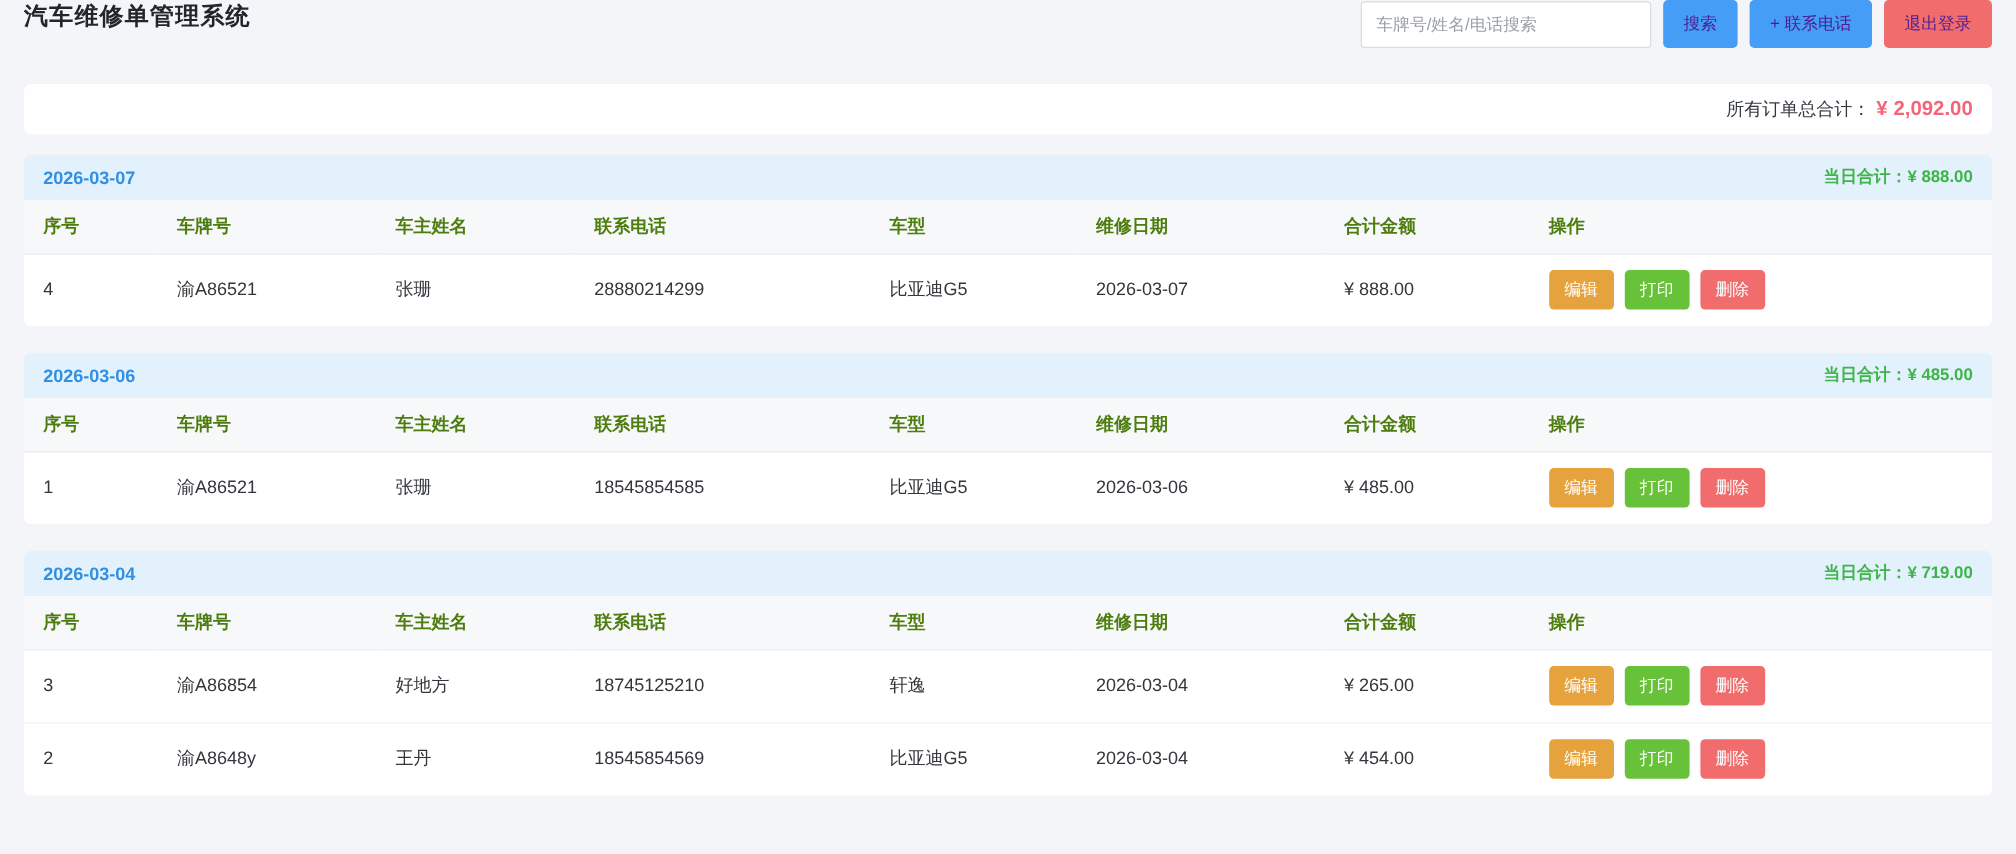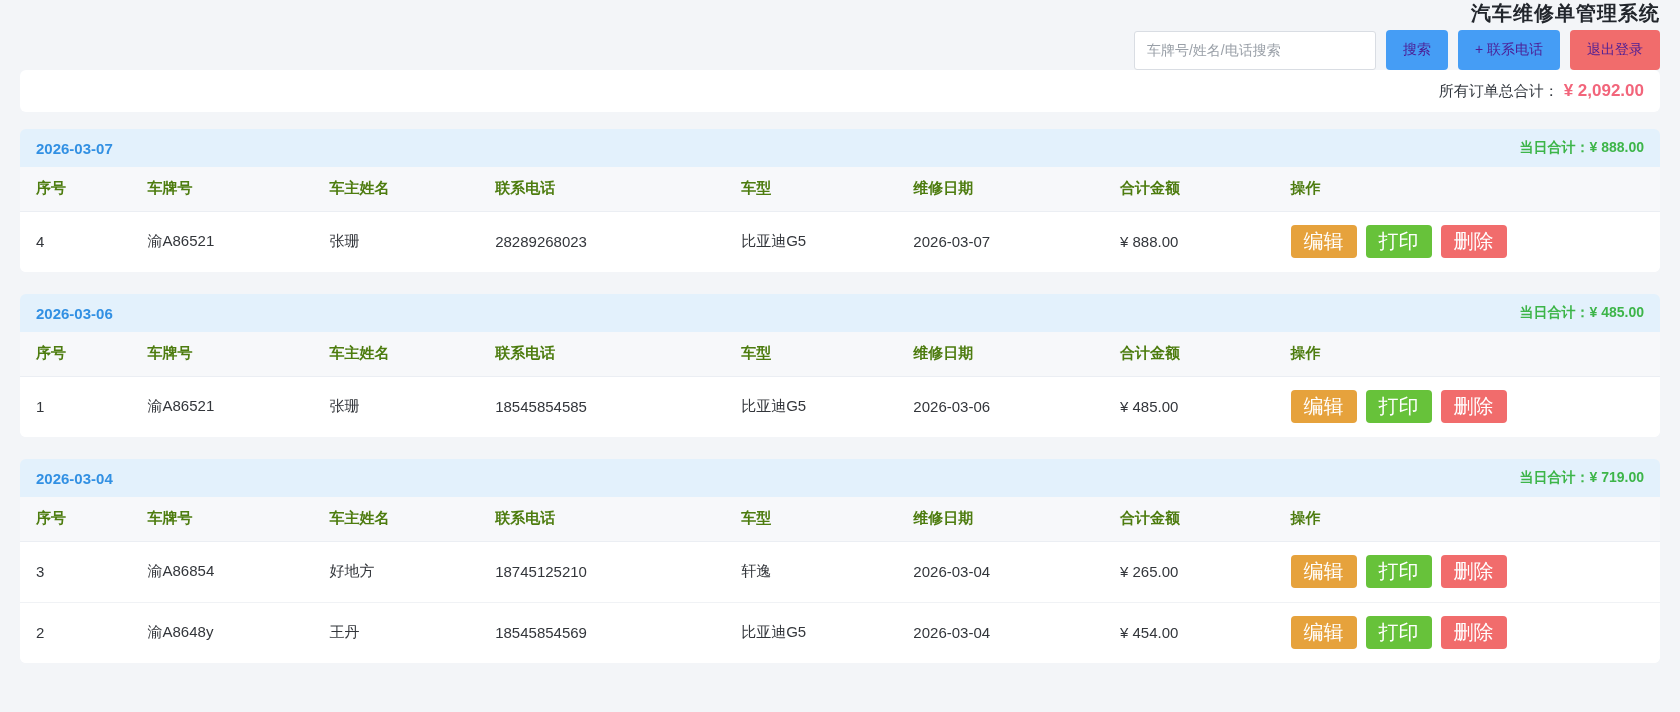--- a/index.html
+++ b/index.html
@@ -8,21 +8,21 @@
     width: 1680px; height: 712px;
     background: #f3f5f8;
     font-family: "Liberation Sans", sans-serif;
     overflow: hidden;
   }
   .page { padding: 0 20px; }
 
   
   .topbar {
     height: 70px;
-    display: flex; align-items: flex-end; justify-content: space-between; flex-direction: column;
+    display: flex; align-items: flex-start; justify-content: space-between;
   }
   .page-title {
     margin: 0; font-size: 20px; font-weight: 700; color: #22262c;
     letter-spacing: 1px;
   }
   .top-actions { display: flex; align-items: center; gap: 10px; }
   .search-input {
     width: 242px; height: 39px;
     border: 1px solid #d9dde3; border-radius: 3px;
     padding: 12px 12px; font-size: 14px; color: #333;
@@ -69,21 +69,21 @@
     height: 61px; font-size: 15px; color: #33363b;
     padding: 0 16px; background: #fff;
     border-bottom: 1px solid #f0f2f5;
     white-space: nowrap; overflow: hidden;
   }
   tbody tr:last-child td { border-bottom: none; }
 
   .action-btn {
     height: 33px; padding: 0 13px; margin-right: 9px;
     border: none; border-radius: 4px;
-    color: #fff; font-size: 20px; cursor: pointer;
+    color: #fff; font-size: 14px; cursor: pointer;
     font-family: "Liberation Sans", sans-serif;
   }
   .action-edit   { background: #e6a23c; }
   .action-print  { background: #67c23a; }
   .action-delete { background: #f16c6c; }
 </style>
 </head>
 <body>
 
 <div class="page">
@@ -130,21 +130,21 @@
               <th>维修日期</th>
               <th>合计金额</th>
               <th>操作</th>
             </tr>
           </thead>
       <tbody>
             <tr>
               <td>4</td>
               <td>渝A86521</td>
               <td>张珊</td>
-              <td>28289268023</td>
+              <td>28880214299</td>
               <td>比亚迪G5</td>
               <td>2026-03-07</td>
               <td>¥ 888.00</td>
               <td><button class="action-btn action-edit">编辑</button><button class="action-btn action-print">打印</button><button class="action-btn action-delete">删除</button></td>
             </tr>
           </tbody>
     </table>
   </section>
 
   <section class="group">

